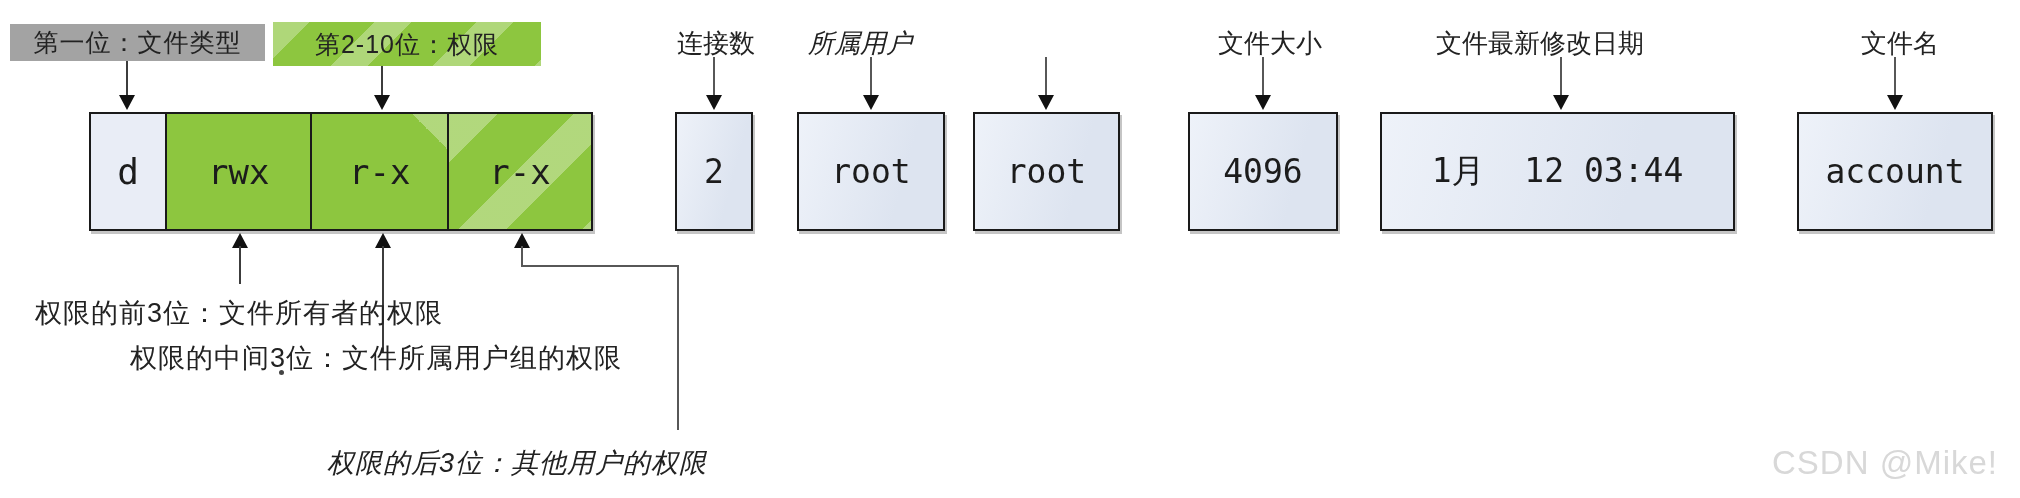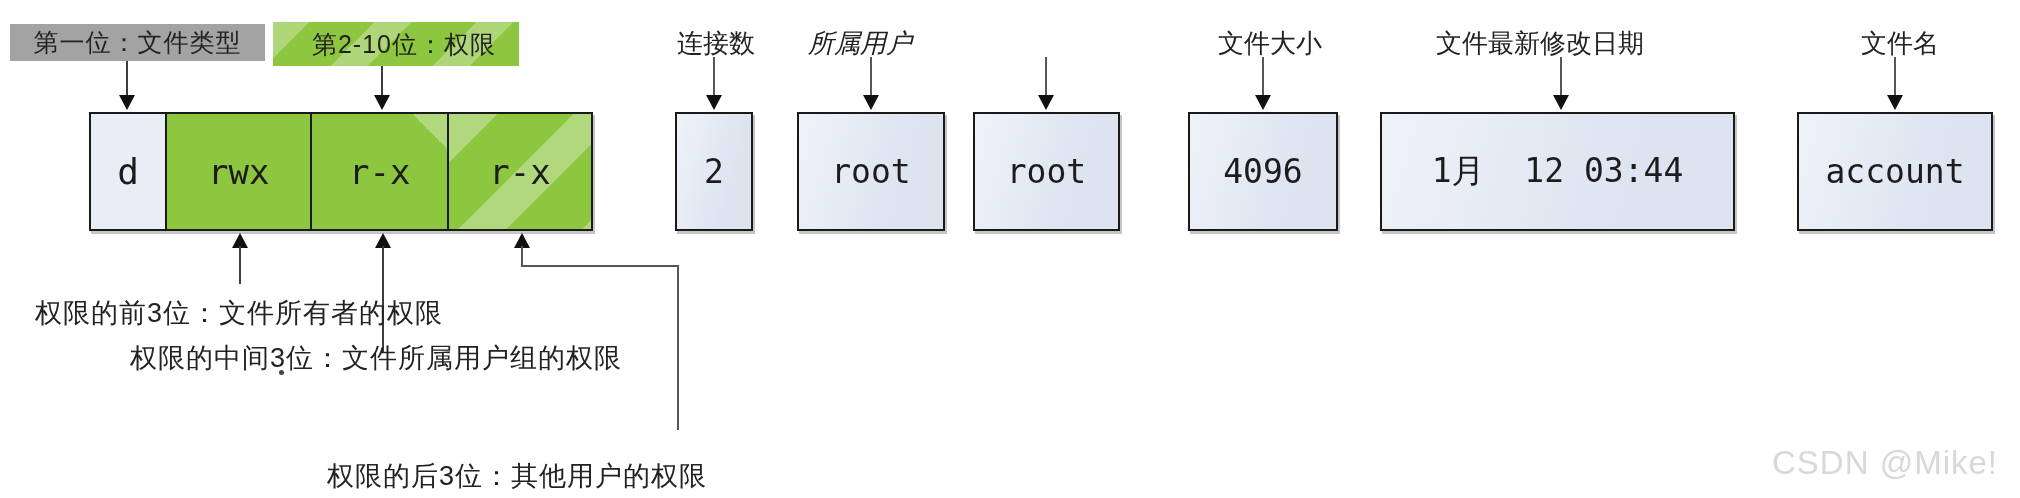--- a/index.html
+++ b/index.html
@@ -51,21 +51,21 @@
   .speck{position:absolute;width:5px;height:5px;background:#444;border-radius:50%;}
   .watermark{position:absolute;top:444px;left:1772px;font-size:33px;color:#d8d8d8;
        letter-spacing:1px;white-space:nowrap;}
 </style>
 </head>
 <body>
 
 <div class="canvas">
 
   <div class="tag tag-blue" style="left:10px;top:24px;width:255px;height:37px;">第一位：文件类型</div>
-  <div class="tag tag-green" style="left:273px;top:22px;width:230px;height:44px;padding-left:16px;">第2-10位：权限</div>
+  <div class="tag tag-green" style="left:273px;top:22px;width:268px;height:44px;">第2-10位：权限</div>
 
   <div class="vl dark" style="left:126px;top:61px;height:35px;"></div>
   <div class="ah-down" style="left:119px;top:95px;"></div>
   <div class="vl dark" style="left:381px;top:66px;height:30px;"></div>
   <div class="ah-down" style="left:374px;top:95px;"></div>
 
   <div class="col-label" style="left:716px;">连接数</div>
   <div class="col-label" style="left:860px;font-style:italic;">所属用户</div>
   <div class="col-label" style="left:1270px;">文件大小</div>
   <div class="col-label" style="left:1540px;">文件最新修改日期</div>
@@ -104,18 +104,18 @@
   <div class="ah-up" style="left:375px;top:233px;"></div>
   <div class="vl dark" style="left:382px;top:246px;height:107px;"></div>
 
   <div class="ah-up" style="left:514px;top:233px;"></div>
   <div class="vl" style="left:521px;top:246px;height:21px;"></div>
   <div class="hl" style="left:521px;top:265px;width:158px;"></div>
   <div class="vl" style="left:677px;top:265px;height:165px;"></div>
 
   <div class="anno" style="left:35px;top:295px;">权限的前3位：文件所有者的权限</div>
   <div class="anno" style="left:130px;top:340px;">权限的中间3位：文件所属用户组的权限</div>
-  <div class="anno" style="left:327px;top:458px;">权限的后3位：其他用户的权限</div>
+  <div class="anno" style="left:327px;top:445px;font-style:italic;">权限的后3位：其他用户的权限</div>
   <div class="speck" style="left:279px;top:370px;"></div>
 
   <div class="watermark">CSDN @Mike!</div>
 
 </div>
 
 </body></html>

